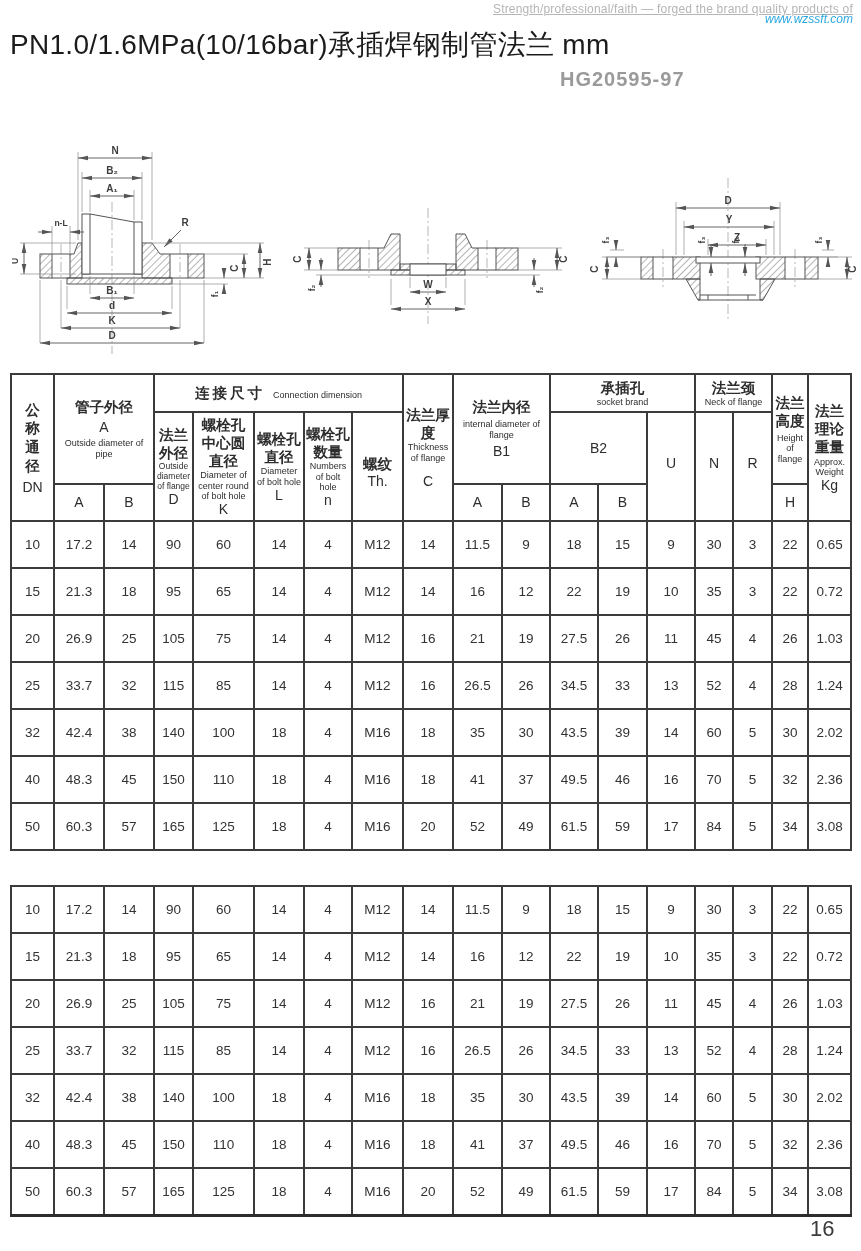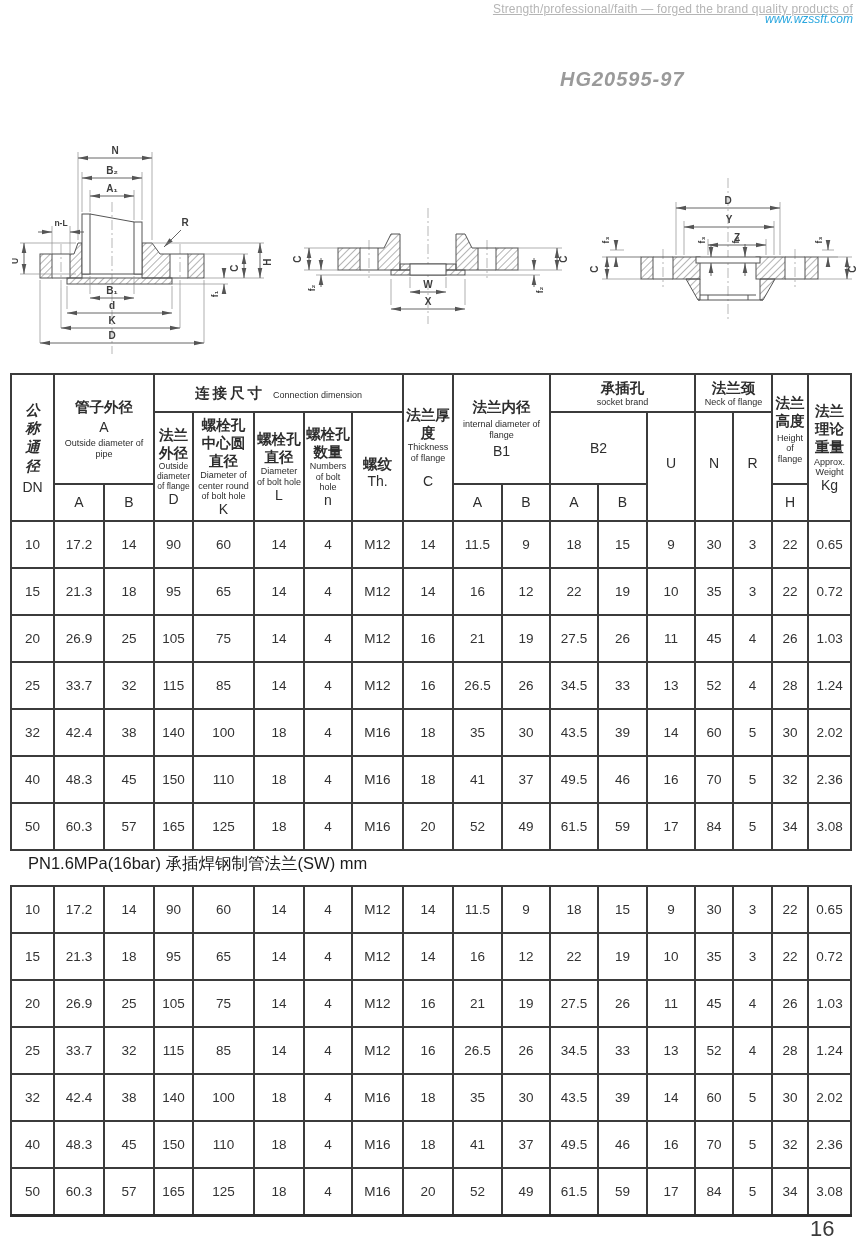--- a/index.html
+++ b/index.html
@@ -3,21 +3,21 @@
 <meta charset="utf-8">
 <style>
   html,body{margin:0;padding:0;background:#e8e8e8;}
   #page{position:relative;width:861px;height:1251px;background:#ffffff;overflow:hidden;
         font-family:"Liberation Sans","DejaVu Sans",sans-serif;color:#333;}
   
   .tagline{position:absolute;top:2px;right:8px;font-size:12px;color:#b5b5b5;letter-spacing:.2px;text-decoration:underline;}
   .website{position:absolute;top:12px;right:8px;font-size:12px;font-style:italic;color:#2ba7df;}
   .doc-title{position:absolute;top:26px;left:10px;font-size:28px;color:#1b1b1b;letter-spacing:.3px;white-space:nowrap;}
   .doc-subtitle{position:absolute;top:70px;left:10px;font-size:19px;color:#262626;}
-  .doc-standard{position:absolute;top:68px;left:560px;font-size:20px;font-weight:bold;font-style:italic;color:#9a9a9a;letter-spacing:1px;}
+  .doc-standard{position:absolute;top:68px;left:560px;font-size:20px;font-weight:bold;color:#9a9a9a;letter-spacing:1px;}
   
   .dwg{position:absolute;}
   .cl{stroke:#9a9a9a;stroke-width:.7;stroke-dasharray:10 3 2 3;}
   .hp{fill:url(#hatch);stroke:#555;stroke-width:1;}
   .wp{fill:#fff;stroke:#555;stroke-width:1;}
   .ol{stroke:#555;stroke-width:1;fill:none;}
   .ext{stroke:#8d8d8d;stroke-width:.7;}
   .dim{stroke:#555;stroke-width:.9;fill:none;}
   .dl{font-family:"Liberation Sans",sans-serif;font-size:10px;font-weight:bold;fill:#3d3d3d;text-anchor:middle;}
   .dls{font-family:"Liberation Sans",sans-serif;font-size:8.5px;font-weight:bold;fill:#3d3d3d;text-anchor:middle;}
@@ -29,35 +29,36 @@
   .tr1{height:38px;}.tr2{height:68px;margin-top:32px;}.tr3{height:36px;}
   .spec-table tbody tr{height:47px;}
   .spec-table tbody td{font-size:13.5px;color:#333;}
   .zh{font-size:14.5px;font-weight:bold;color:#2d2d2d;line-height:1.25;display:block;}
   .en{font-size:9px;color:#2d2d2d;line-height:1.15;display:block;font-weight:normal;}
   .en8{font-size:8.5px;}
   .letter{font-size:14px;color:#2d2d2d;display:block;}
   .vfill{display:flex;flex-direction:column;justify-content:space-between;align-items:center;height:100%;box-sizing:border-box;padding:3px 1px;}
   .vcenter{display:flex;flex-direction:column;justify-content:center;align-items:center;height:100%;gap:3px;box-sizing:border-box;padding:2px 1px;}
   .vbottom{display:flex;flex-direction:column;justify-content:flex-end;align-items:center;height:100%;box-sizing:border-box;padding-bottom:8px;}
-  .vert-zh{width:17px;word-break:break-all;line-height:1.3;margin:0 auto;font-style:italic;}
+  .vert-zh{width:17px;word-break:break-all;line-height:1.3;margin:0 auto;}
   .inline-hd .en{display:inline;margin-left:8px;}
   .inline-hd .zh{display:inline;letter-spacing:3px;}
   .spacer{height:10px;}
   
   .section2-title{position:absolute;left:28px;top:853px;font-size:16.5px;color:#1c1c1c;}
   .page-number{position:absolute;left:810px;top:1216px;font-size:22px;color:#3a3a3a;}
 </style>
 </head>
 <body>
 
 <div id="page">
 
   <div class="tagline">Strength/professional/faith — forged the brand quality products of</div>
   <div class="website">www.wzssft.com</div>
+  <div class="doc-title">PN1.0/1.6MPa(10/16bar)承插焊钢制管法兰  mm</div>
   <div class="doc-standard">HG20595-97</div>
 
   <svg class="dwg" style="left:12px;top:136px;" width="268" height="224" viewBox="0 0 268 224">
     <defs>
       <pattern id="hatch" width="5" height="5" patternUnits="userSpaceOnUse" patternTransform="rotate(45)">
         <line x1="0" y1="0" x2="0" y2="5" stroke="#6a6a6a" stroke-width="1"></line>
       </pattern>
       <marker id="mE" markerWidth="12" markerHeight="8" refX="10" refY="3" orient="auto" markerUnits="userSpaceOnUse">
         <path d="M0,0.7 L10,3 L0,5.3 Z" fill="#555"></path>
       </marker>
@@ -535,21 +536,20 @@
           <td>59</td>
           <td>17</td>
           <td>84</td>
           <td>5</td>
           <td>34</td>
           <td>3.08</td>
         </tr>
       </tbody>
   </table>
 
-  <div class="section2-title">PN1.6MPa(16bar) 承插焊钢制管法兰(SW)  mm</div>
 
   <table class="spec-table t2">
     <colgroup>
       <col style="width:43px">
         <col style="width:50px">
         <col style="width:50px">
         <col style="width:39px">
       <col style="width:61px">
         <col style="width:50px">
         <col style="width:48px">

